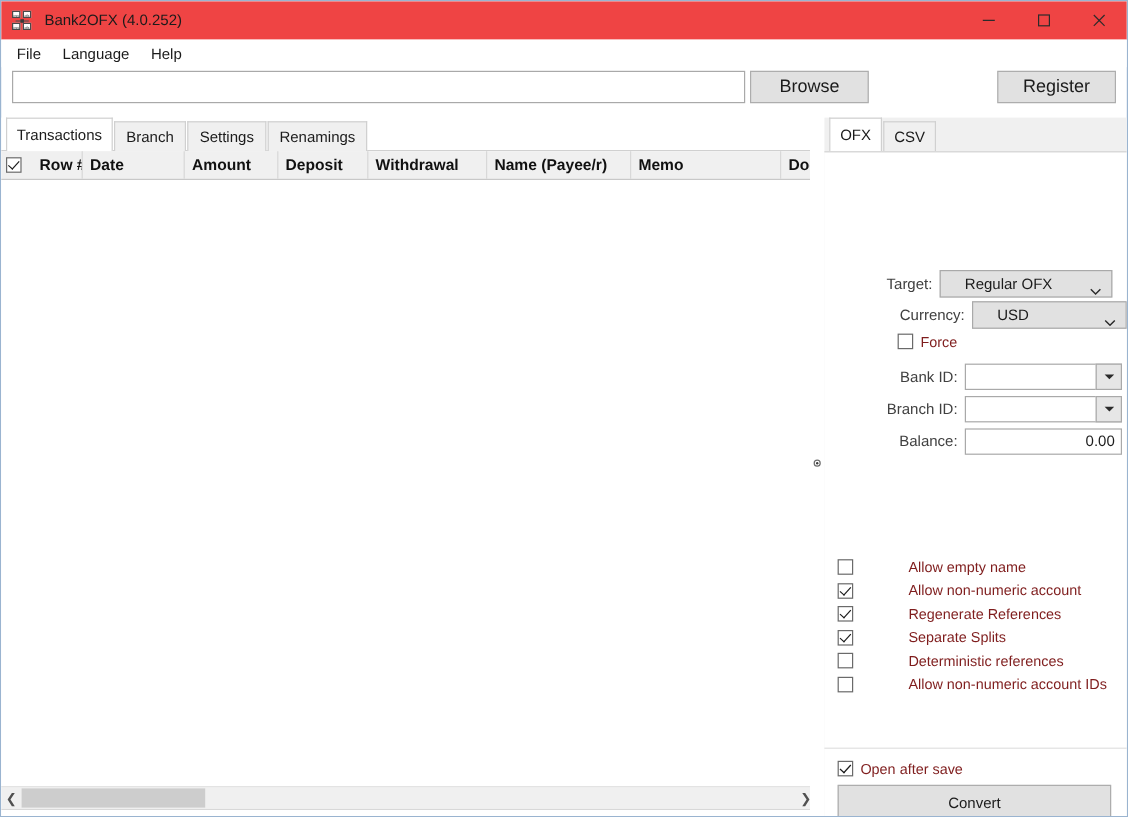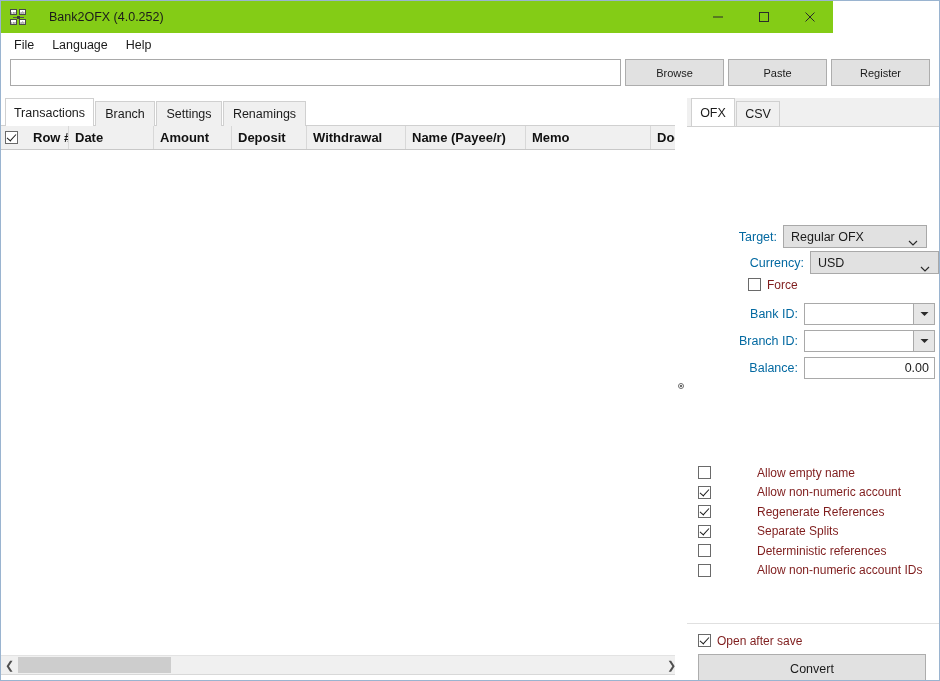--- a/index.html
+++ b/index.html
@@ -20,25 +20,24 @@
     overflow: hidden;
     background: #ffffff;
     border: 1px solid #9ab4d0;
     box-sizing: border-box;
   }
 
   
   .titlebar {
     position: absolute;
     left: 0; top: 0;
-    width: 832px; height: 32px;
-    background: #84cc16;
-    display: flex;
-    align-items: center;
-    gap: 12px;
+    width: 938px; height: 32px;
+    background: #ef4444;
+    display: flex;
+    align-items: center;
   }
   .title-icon {
     width: 17px; height: 17px;
     margin-left: 9px;
     position: relative;
     flex: none;
   }
   .title-icon .ti-box {
     position: absolute;
     width: 7px; height: 6px;
@@ -125,21 +124,21 @@
     outline: none;
   }
   .tb-btn {
     position: absolute;
     top: 0;
     height: 27px;
     background: #e1e1e1;
     border: 1px solid #adadad;
     box-sizing: border-box;
     font-family: "Liberation Sans", sans-serif;
-    font-size: 11px;
+    font-size: 15px;
     color: #1b1b1b;
     display: flex;
     align-items: center;
     justify-content: center;
     padding: 12px;
   }
   .tb-browse   { left: 624px; width: 99px; }
   .tb-paste    { left: 727px; width: 99px; }
   .tb-register { left: 830px; width: 99px; }
 
@@ -353,32 +352,32 @@
     box-sizing: border-box;
   }
 
   .form-row {
     position: absolute;
     display: flex;
     align-items: center;
   }
   .form-label {
     font-size: 12.5px;
-    color: #0369a1;
+    color: #404040;
     text-align: right;
     white-space: nowrap;
   }
   .combo {
     background: #e1e1e1;
     border: 1px solid #a9a9a9;
     box-sizing: border-box;
     height: 23px;
     display: flex;
     align-items: center;
-    padding-left: 7px;
+    padding-left: 20px;
     font-size: 12.5px;
     color: #1b1b1b;
     position: relative;
   }
   .combo .caret {
     position: absolute;
     right: 8px; top: 50%;
     margin-top: -2px;
   }
   .txtfield {
@@ -475,21 +474,20 @@
 
   <div class="menubar">
     <div class="menu-item">File</div>
     <div class="menu-item">Language</div>
     <div class="menu-item">Help</div>
   </div>
 
   <div class="toolbar">
     <input class="path-input" type="text" placeholder="" style="">
     <button class="tb-btn tb-browse">Browse</button>
-    <button class="tb-btn tb-paste">Paste</button>
     <button class="tb-btn tb-register">Register</button>
   </div>
 
   <div class="left-panel">
 
     <div class="tabstrip">
       <div class="tab active" style="left:4px; width:89px;">Transactions</div>
       <div class="tab" style="left:94px; width:60px;">Branch</div>
       <div class="tab" style="left:155px; width:66px;">Settings</div>
       <div class="tab" style="left:222px; width:83px;">Renamings</div>

